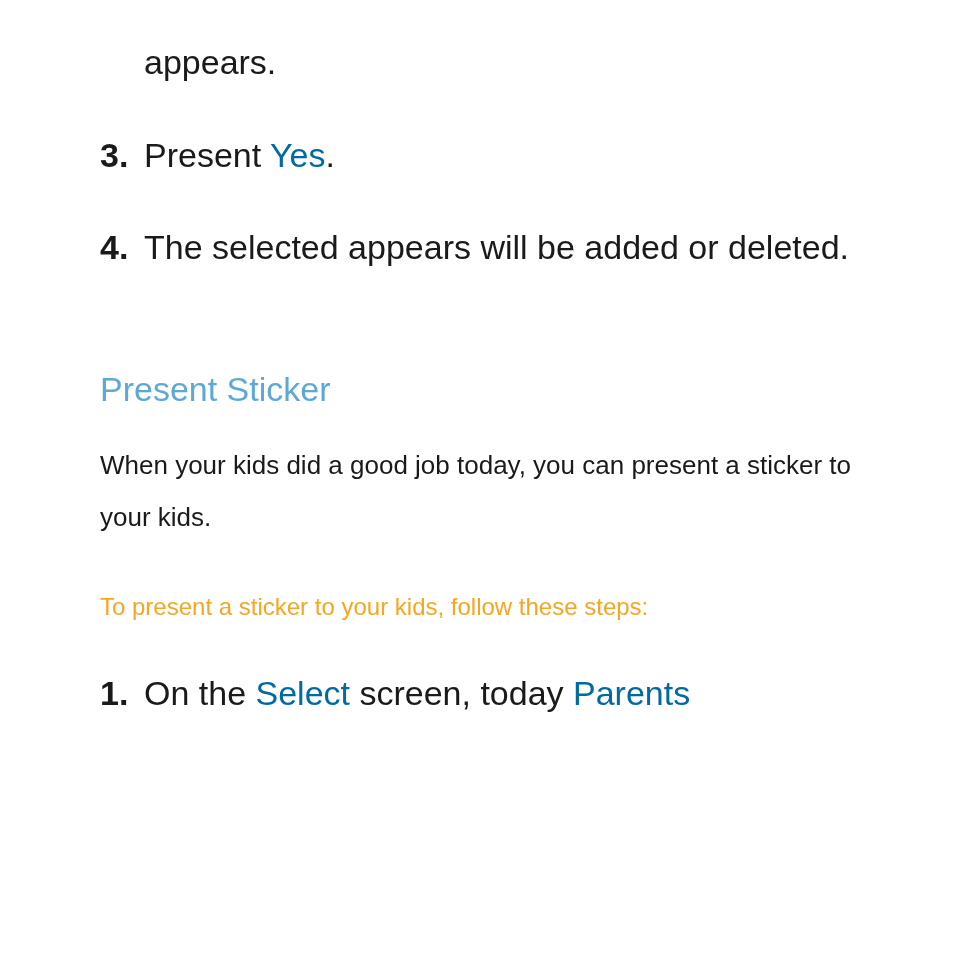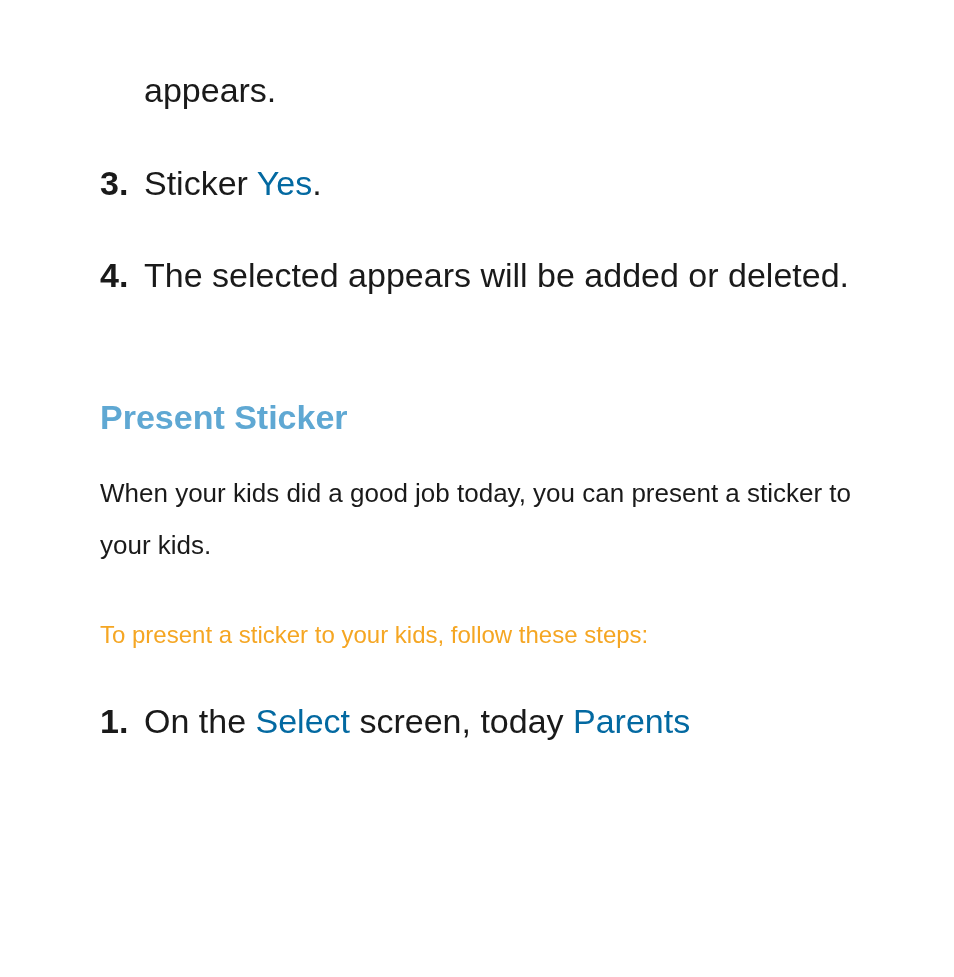--- a/index.html
+++ b/index.html
@@ -10,21 +10,20 @@
     body {
       width: 954px;
       height: 977px;
       background: #ffffff;
       font-family: Arial, Helvetica, sans-serif;
       overflow: hidden;
       position: relative;
     }
     .content {
       padding: 30px 60px 0 100px;
-      margin-top: 28px;
     }
     .list-item {
       display: flex;
       margin-bottom: 28px;
       font-size: 34px;
       line-height: 1.9;
       color: #1a1a1a;
     }
     .list-number {
       font-weight: bold;
@@ -39,21 +38,21 @@
       margin-bottom: 28px;
       font-size: 34px;
       line-height: 1.9;
       color: #1a1a1a;
     }
     .section-heading {
       font-size: 34px;
       color: #5fa8d3;
       margin-top: 90px;
       margin-bottom: 30px;
-      font-weight: bold;
+      font-weight: normal;
     }
     .body-paragraph {
       font-size: 26px;
       line-height: 2.0;
       color: #1a1a1a;
       margin-bottom: 40px;
     }
     .instruction-lead {
       font-size: 24px;
       line-height: 2.0;
@@ -69,21 +68,21 @@
 
 <div class="content">
 
   <div class="fragment-continuation">
     <span>appears.</span>
   </div>
 
   <div class="list-item">
     <span class="list-number">3.</span>
     <span class="list-text">
-      <span>Sticker </span><span class="inline-keyword">Yes</span><span>.</span>
+      <span>Present </span><span class="inline-keyword">Yes</span><span>.</span>
     </span>
   </div>
 
   <div class="list-item">
     <span class="list-number">4.</span>
     <span class="list-text">The selected appears will be added or deleted.</span>
   </div>
 
   <h2 class="section-heading">Present Sticker</h2>
 

